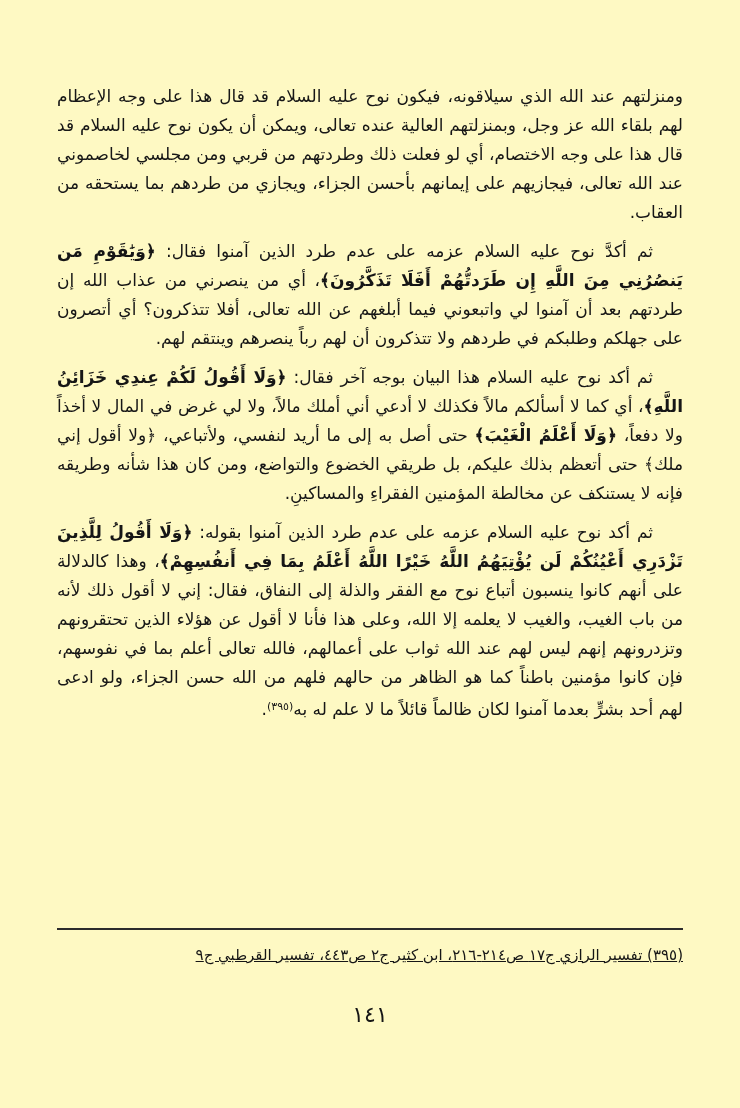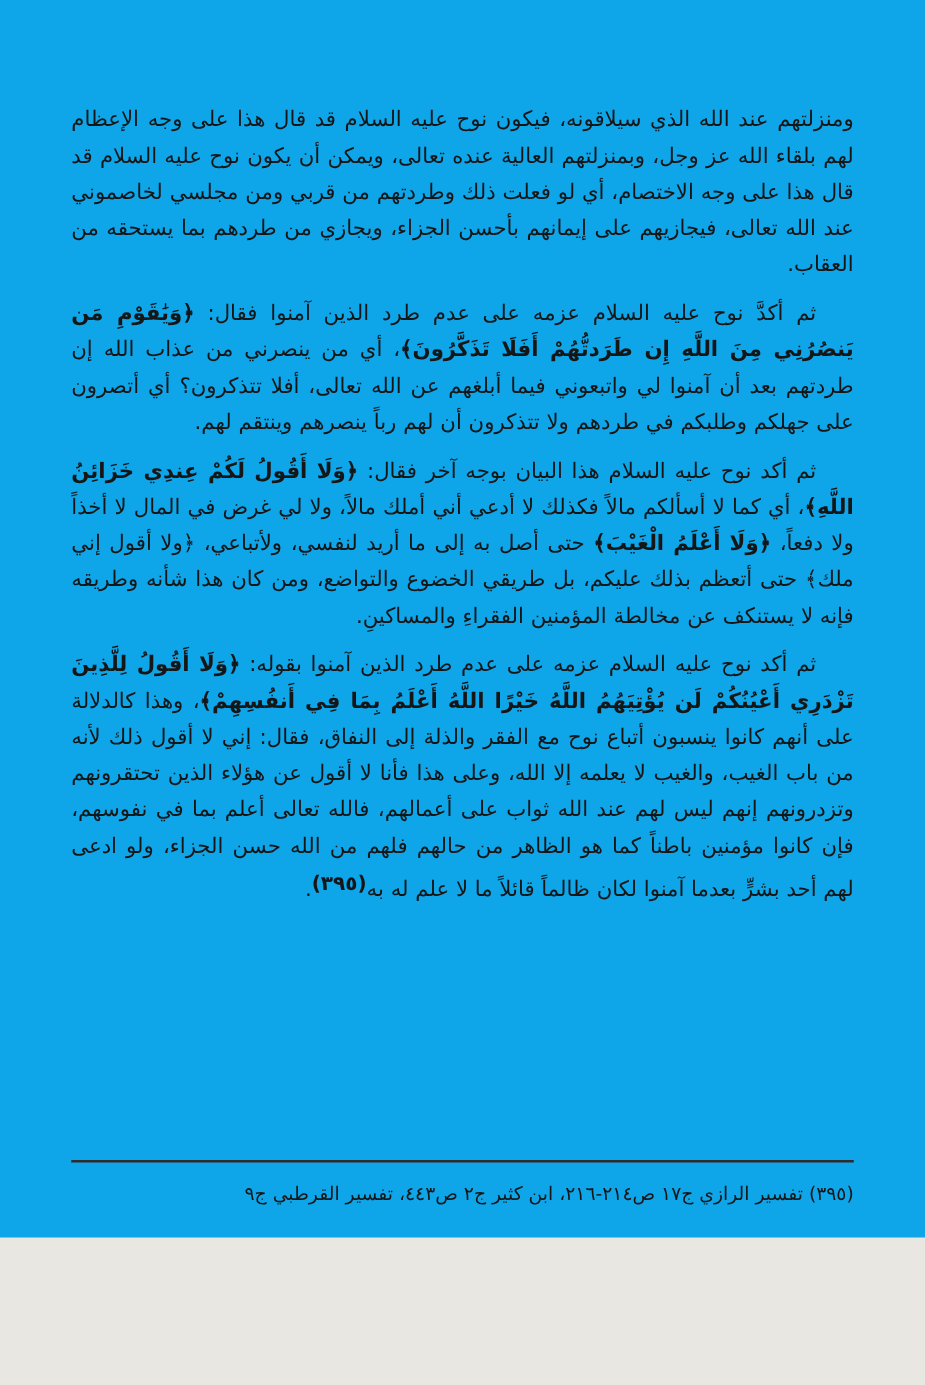--- a/index.html
+++ b/index.html
@@ -6,23 +6,23 @@
   html, body { margin: 0; padding: 0; }
   body {
     width: 740px;
     height: 1108px;
     background: #e9e7e2;
     font-family: "DejaVu Sans", sans-serif;
   }
   .page {
     position: relative;
     width: 740px;
-    height: 990px;
+    height: 1108px;
     margin: 0 auto;
-    background: #0ea5e9;
+    background: #fef9c3;
     direction: rtl;
     color: #161616;
     overflow: hidden;
   }
   .text-body {
     position: absolute;
     top: 82px;
     right: 57px;
     left: 57px;
   }
@@ -30,29 +30,30 @@
     margin: 0 0 10px 0;
     font-size: 17px;
     line-height: 29px;
     text-align: justify;
     text-align-last: right;
   }
   .para.indent { text-indent: 30px; }
   .seg-text { font-weight: normal; }
   .seg-quran { font-weight: bold; letter-spacing: 0.2px; }
   .seg-footnote-ref {
-    font-size: 16px;
+    font-size: 11px;
     vertical-align: 5px;
-    font-weight: bold;
+    font-weight: normal;
   }
   .footnote-area {
     position: absolute;
     right: 57px;
     left: 57px;
     top: 928px;
+    text-decoration: underline;
   }
   .footnote-rule {
     border-top: 2px solid #2c2c2c;
     width: 100%;
     margin-bottom: 11px;
   }
   .footnote-line {
     font-size: 15px;
     line-height: 28px;
     text-align: justify;

